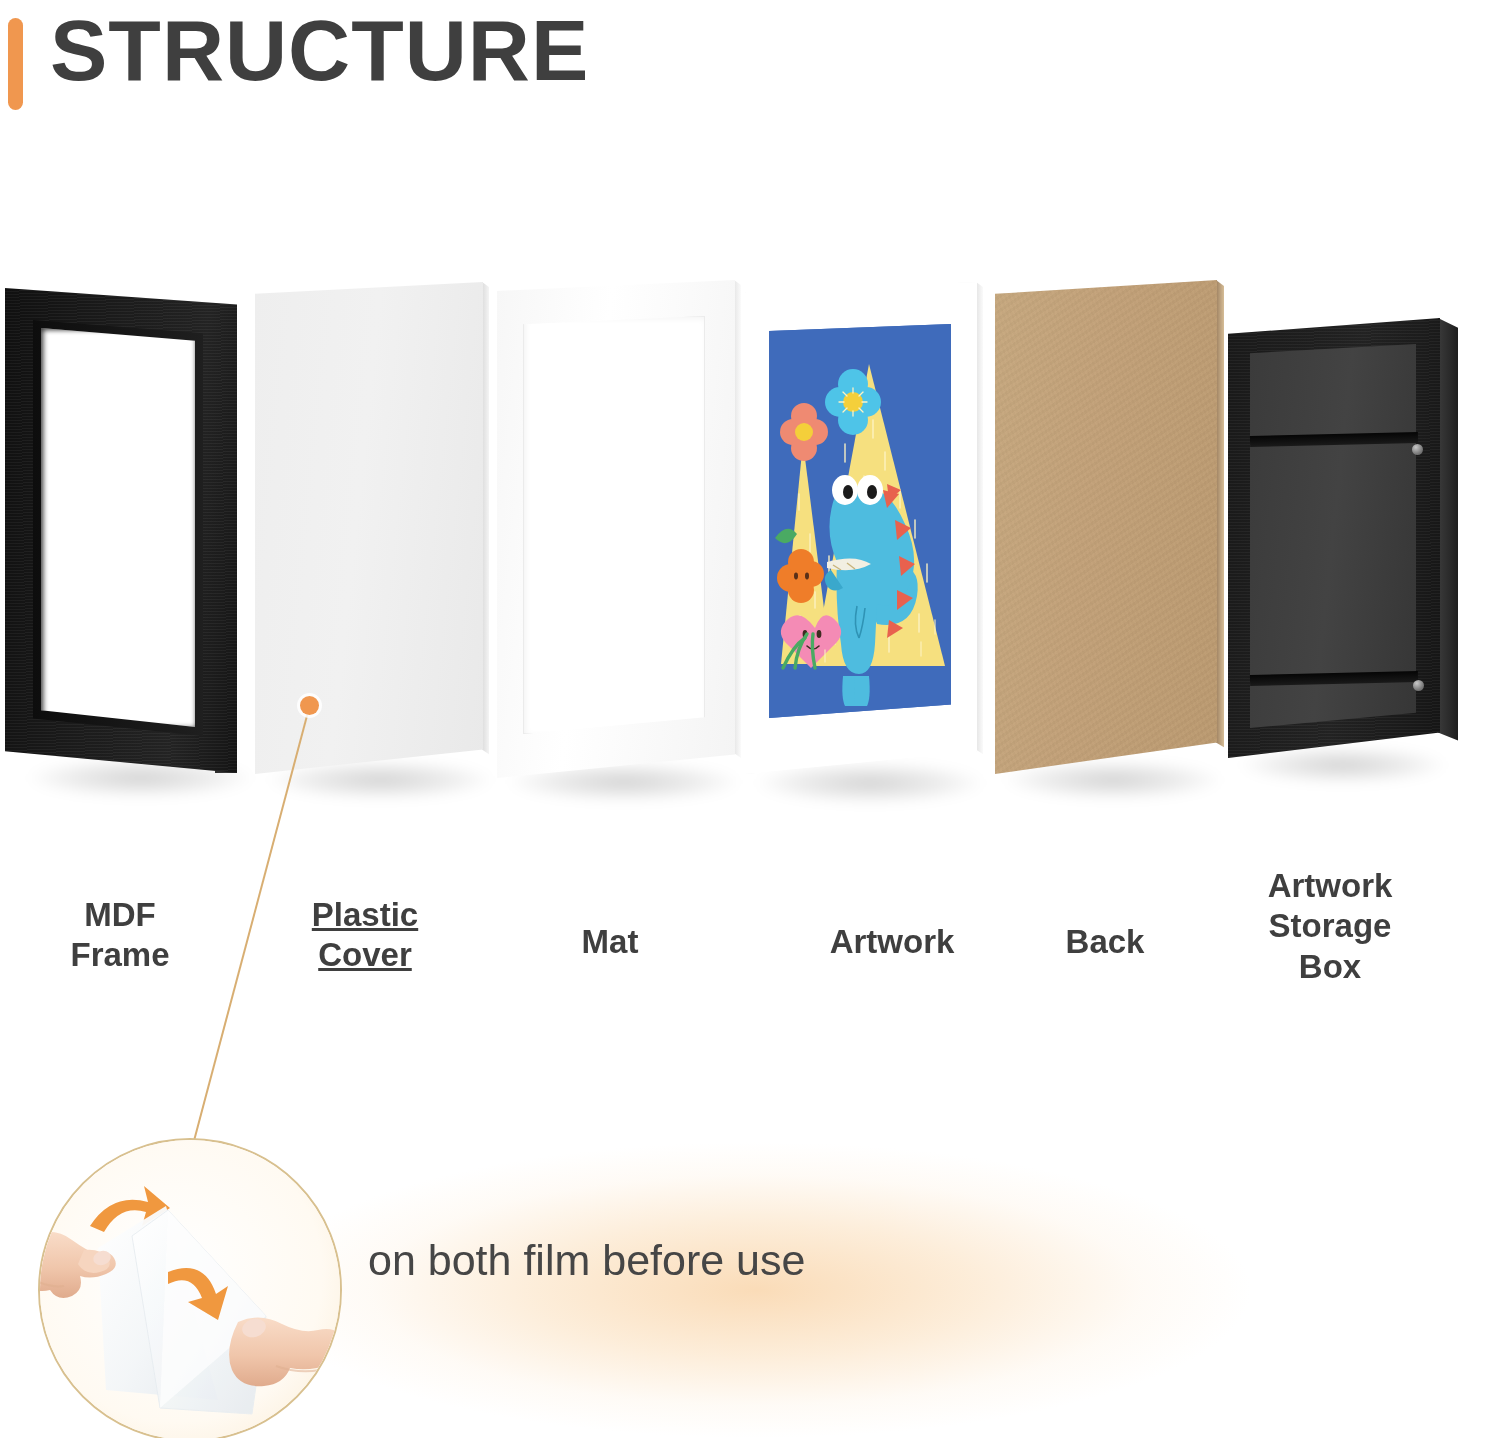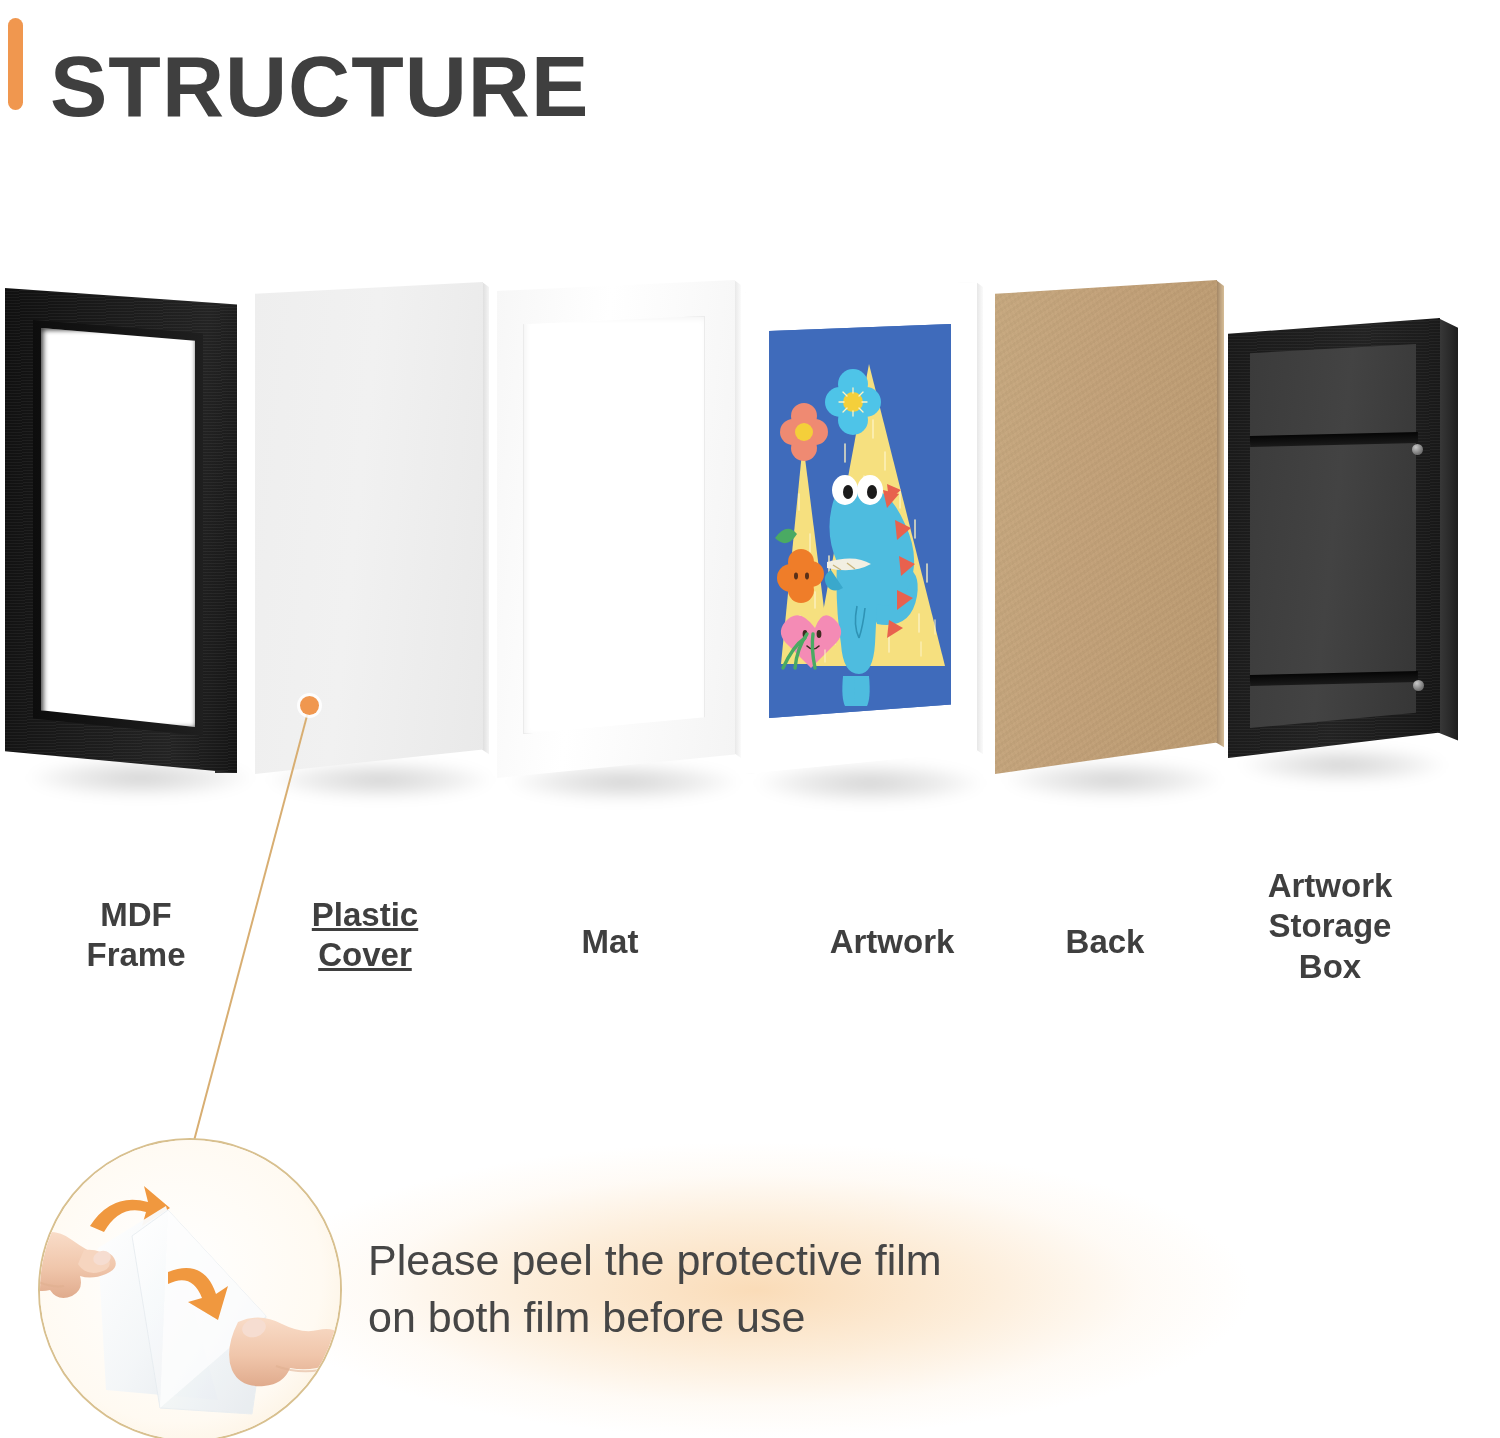--- a/index.html
+++ b/index.html
@@ -11,21 +11,21 @@
   #stage{position:absolute;inset:0;}
 
   
   .title-accent{
     position:absolute;left:8px;top:18px;width:15px;height:92px;
     background:#f0974f;border-radius:8px;
   }
   .page-title{
     position:absolute;left:50px;top:7px;
     font-size:86px;font-weight:bold;letter-spacing:1px;
-    color:#3f3f3f;line-height:1;white-space:nowrap;margin-top:36px;
+    color:#3f3f3f;line-height:1;white-space:nowrap;
   }
 
   
   .panels{position:absolute;left:0;top:270px;width:1500px;height:540px;}
 
   .panel{position:absolute;}
 
   
   .floor-shadow{
     position:absolute;background:
@@ -363,21 +363,21 @@
       <div class="sb-outer"></div>
       <div class="sb-inner"></div>
       <div class="sb-slot s1"></div>
       <div class="sb-slot s2"></div>
       <div class="sb-pin p1"></div>
       <div class="sb-pin p2"></div>
     </div>
 
   </div>
 
-  <div class="label" style="left:36px;top:895px;width:200px;">MDF
+  <div class="label" style="left:20px;top:895px;width:200px;">MDF
 Frame</div>
   <div class="label" style="left:262px;top:895px;width:206px;text-decoration:underline;">Plastic
 Cover</div>
   <div class="label" style="left:508px;top:922px;width:204px;">Mat</div>
   <div class="label" style="left:786px;top:922px;width:212px;">Artwork</div>
   <div class="label" style="left:1030px;top:922px;width:150px;">Back</div>
   <div class="label" style="left:1222px;top:866px;width:216px;">Artwork
 Storage
 Box</div>
 
@@ -431,17 +431,16 @@
 
       <g>
         <path d="M198 182 q22 -10 44 2 q20 10 36 6 q20 -4 26 10 q6 16 -14 24 q-20 8 -40 4 q-6 16 -26 18 q-24 2 -32 -16 q-8 -20 6 -48 Z" fill="url(#skin)"></path>
         <ellipse cx="214" cy="188" rx="12" ry="9" fill="#f6ddd1" transform="rotate(-16 214 188)"></ellipse>
         <path d="M236 226 q22 8 44 4" stroke="#dfaf90" stroke-width="2" fill="none" opacity=".55"></path>
       </g>
     </svg>
   </div>
 
   <div class="caption">
-    <div>Please peel the protective film</div>
     <div>on both film before use</div>
   </div>
 
 </div>
 
 </body></html>

